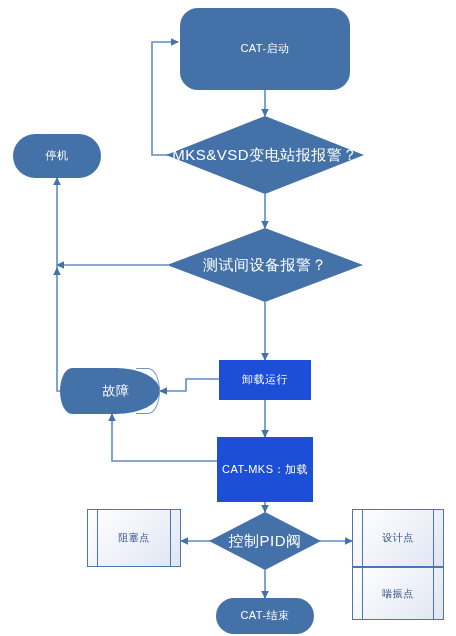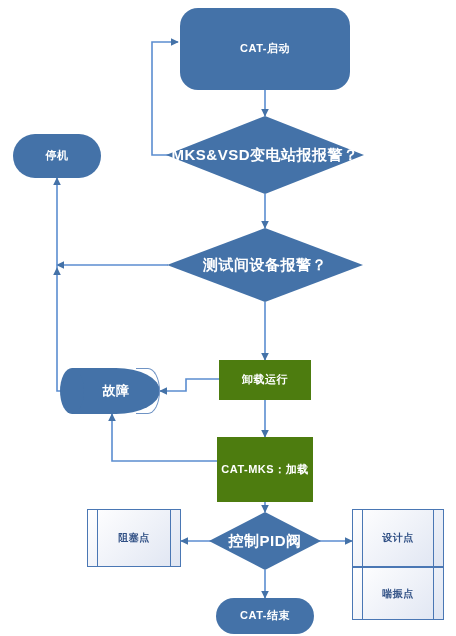--- a/index.html
+++ b/index.html
@@ -25,31 +25,30 @@
     position:absolute;
     box-sizing:border-box;
     display:flex;
     align-items:center;
     justify-content:center;
     text-align:right;
     color:#ffffff;
     font-size:11px;
     letter-spacing:.5px;
     line-height:1.2;
-    font-weight:bold;
   }
   
   .terminator{
     background:#4472A8;
     border-radius:18px;
   }
   .terminator.small{border-radius:22px;}
   
   .process{
-    background:#4d7c0f;
+    background:#1d4ed8;
   }
   
   .decision{
     background:transparent;
   }
   .decision .dshape{
     position:absolute;
     left:0;top:0;
     width:100%;height:100%;
     background:#4472A8;

